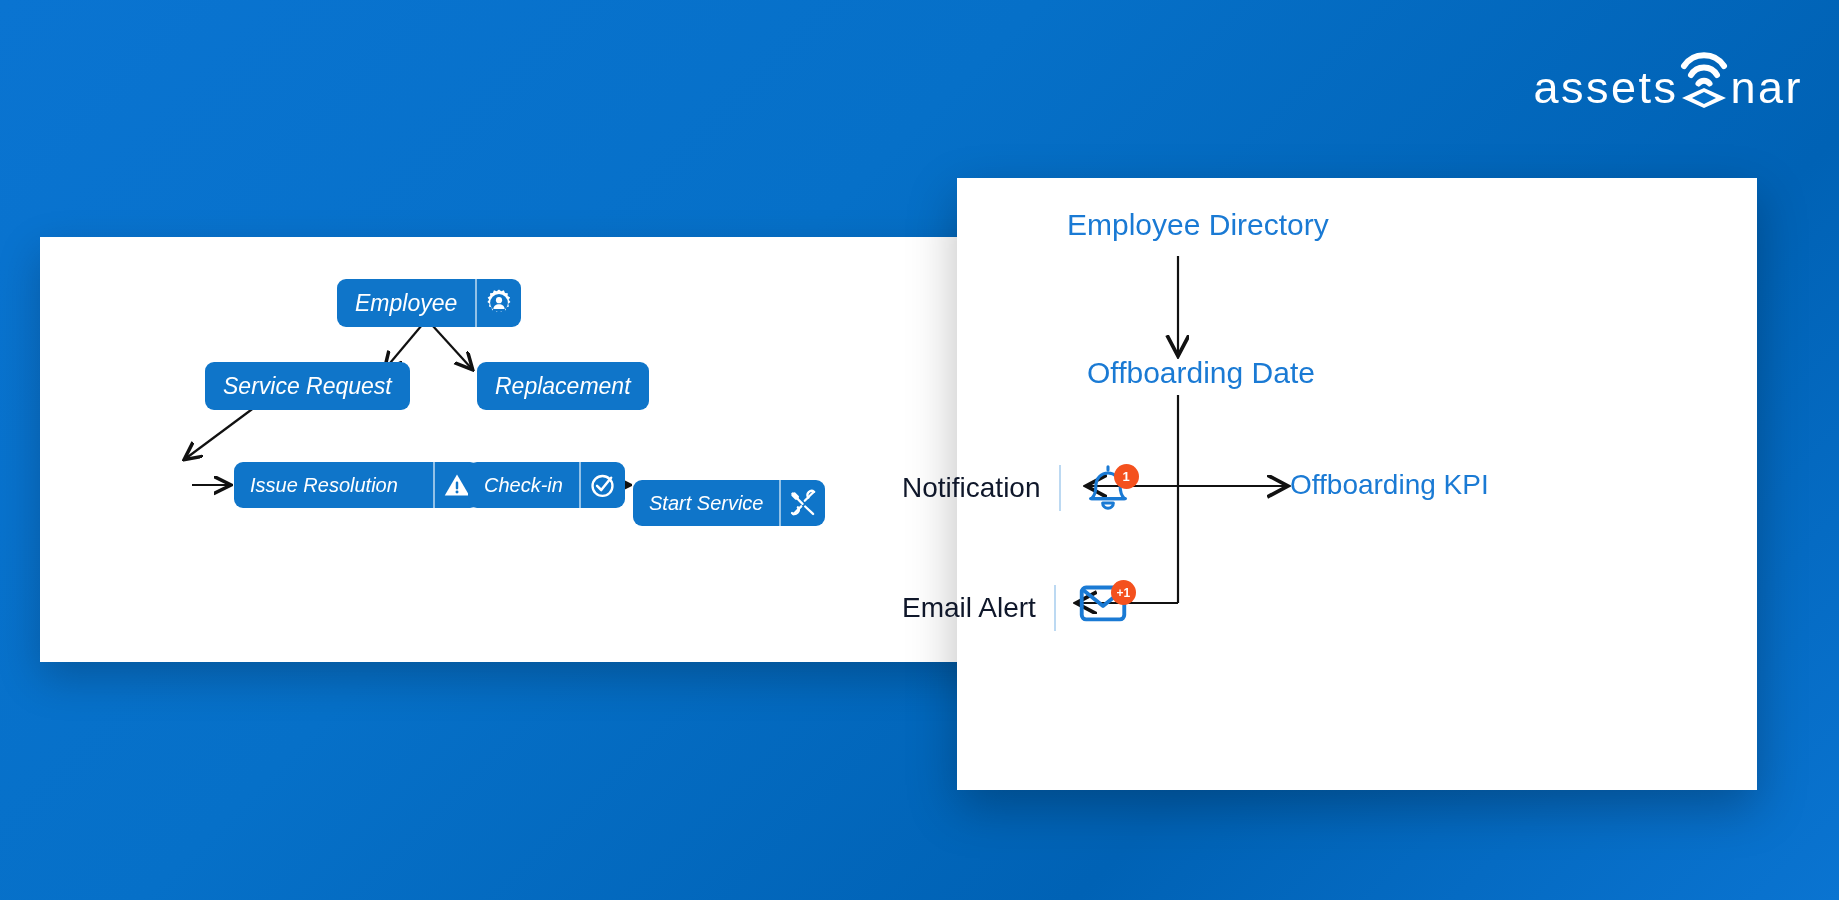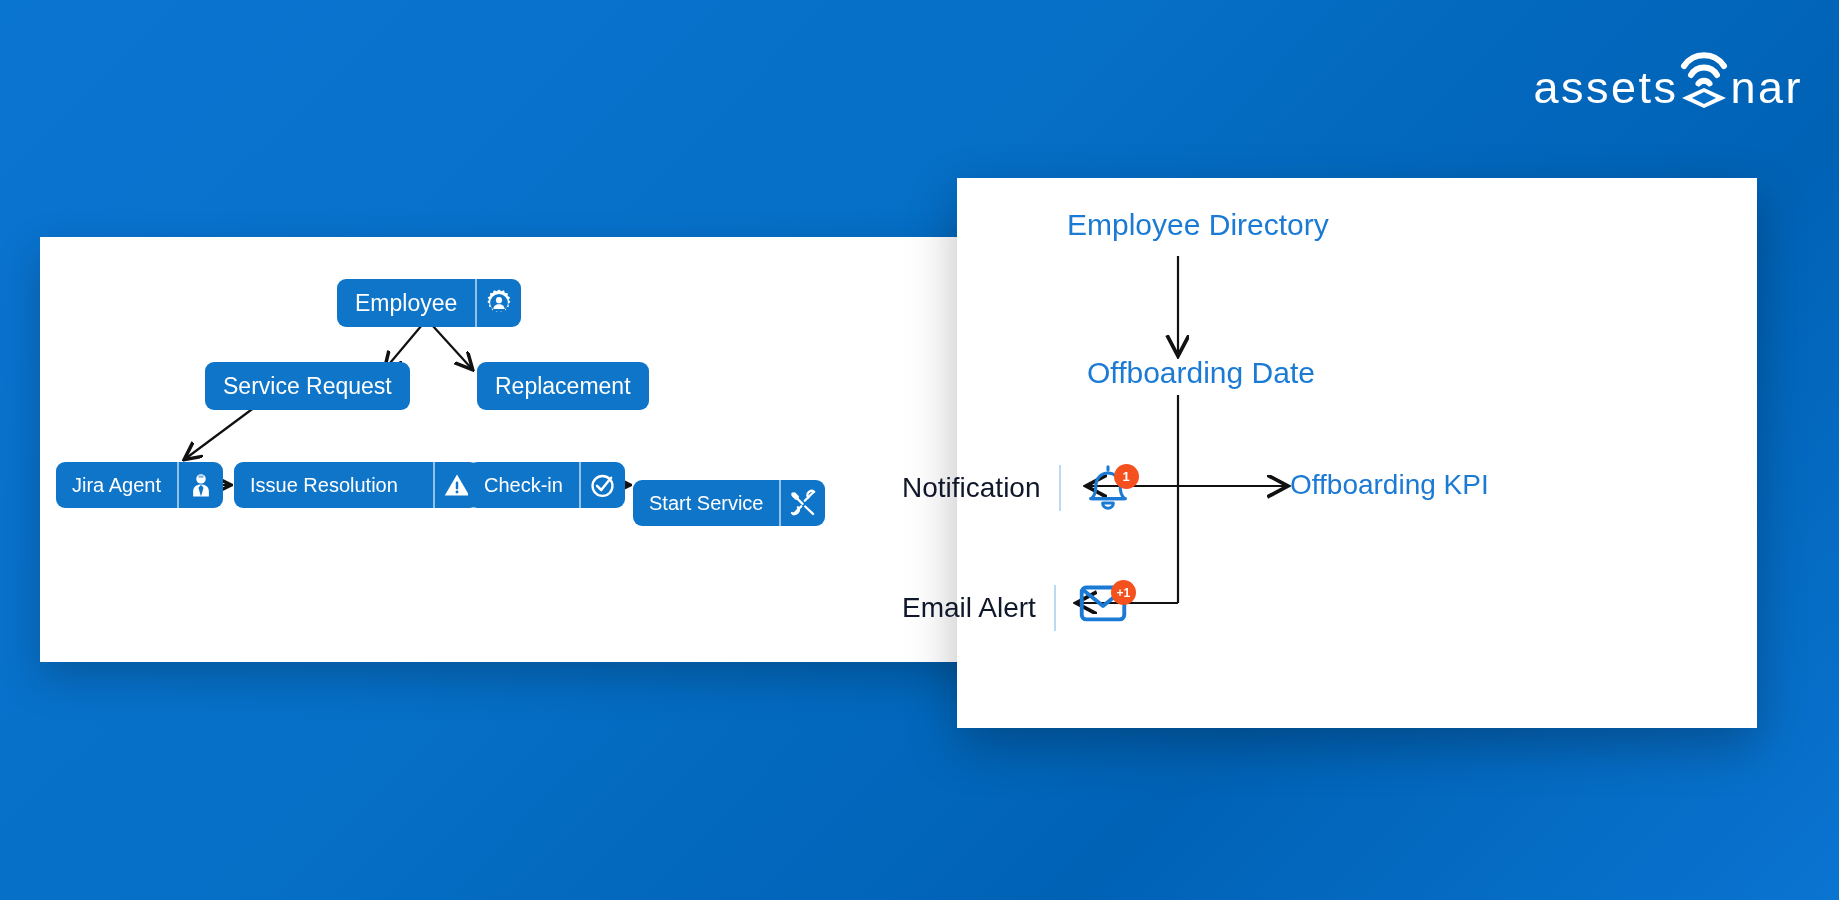--- a/index.html
+++ b/index.html
@@ -39,24 +39,25 @@
 
   
   .card {
     position: absolute;
     background: #ffffff;
   }
   #left-card {
     left: 40px; top: 237px;
     width: 980px; height: 425px;
     box-shadow: 0 16px 40px rgba(0,0,0,0.22);
+    font-style: italic;
   }
   #right-card {
     left: 957px; top: 178px;
-    width: 800px; height: 550px;
+    width: 800px; height: 612px;
     box-shadow: 0 18px 46px rgba(0,0,0,0.26);
   }
 
   
   .pill {
     position: absolute;
     display: flex;
     align-items: stretch;
     background: #0f75c9;
     border-radius: 9px;
@@ -178,31 +179,20 @@
     </div>
 
     <div class="pill big" style="left:165px; top:125px; height:48px;">
       <span class="pill-label">Service Request</span>
     </div>
 
     <div class="pill big" style="left:437px; top:125px; height:48px;">
       <span class="pill-label">Replacement</span>
     </div>
 
-    <div class="pill" style="left:16px; top:225px;">
-      <span class="pill-label">Jira Agent</span>
-      <span class="pill-icon">
-        <svg width="28" height="28" viewBox="0 0 32 32" aria-hidden="true">
-          <circle cx="16" cy="9" r="5.4" fill="#ffffff"></circle>
-          <path d="M16 15.5 c-5.2 0-9 3.1-9 7.6 V29 h18 v-5.9 c0-4.5-3.8-7.6-9-7.6z" fill="#ffffff"></path>
-          <path d="M16 15.8 L13.1 19 L16 29 L18.9 19z" fill="#0f75c9"></path>
-          <path d="M13 5.2 h6 v2.4 h-6z" fill="#0f75c9" opacity="0.55"></path>
-        </svg>
-      </span>
-    </div>
 
     <div class="pill" style="left:194px; top:225px;gap:19px;">
       <span class="pill-label">Issue Resolution</span>
       <span class="pill-icon">
         <svg width="28" height="28" viewBox="0 0 32 32" aria-hidden="true">
           <path d="M16 4 L30 28 H2 Z" fill="#ffffff"></path>
           <rect x="14.6" y="12" width="2.8" height="9" rx="1.3" fill="#0f75c9"></rect>
           <circle cx="16" cy="24" r="1.7" fill="#0f75c9"></circle>
         </svg>
       </span>

